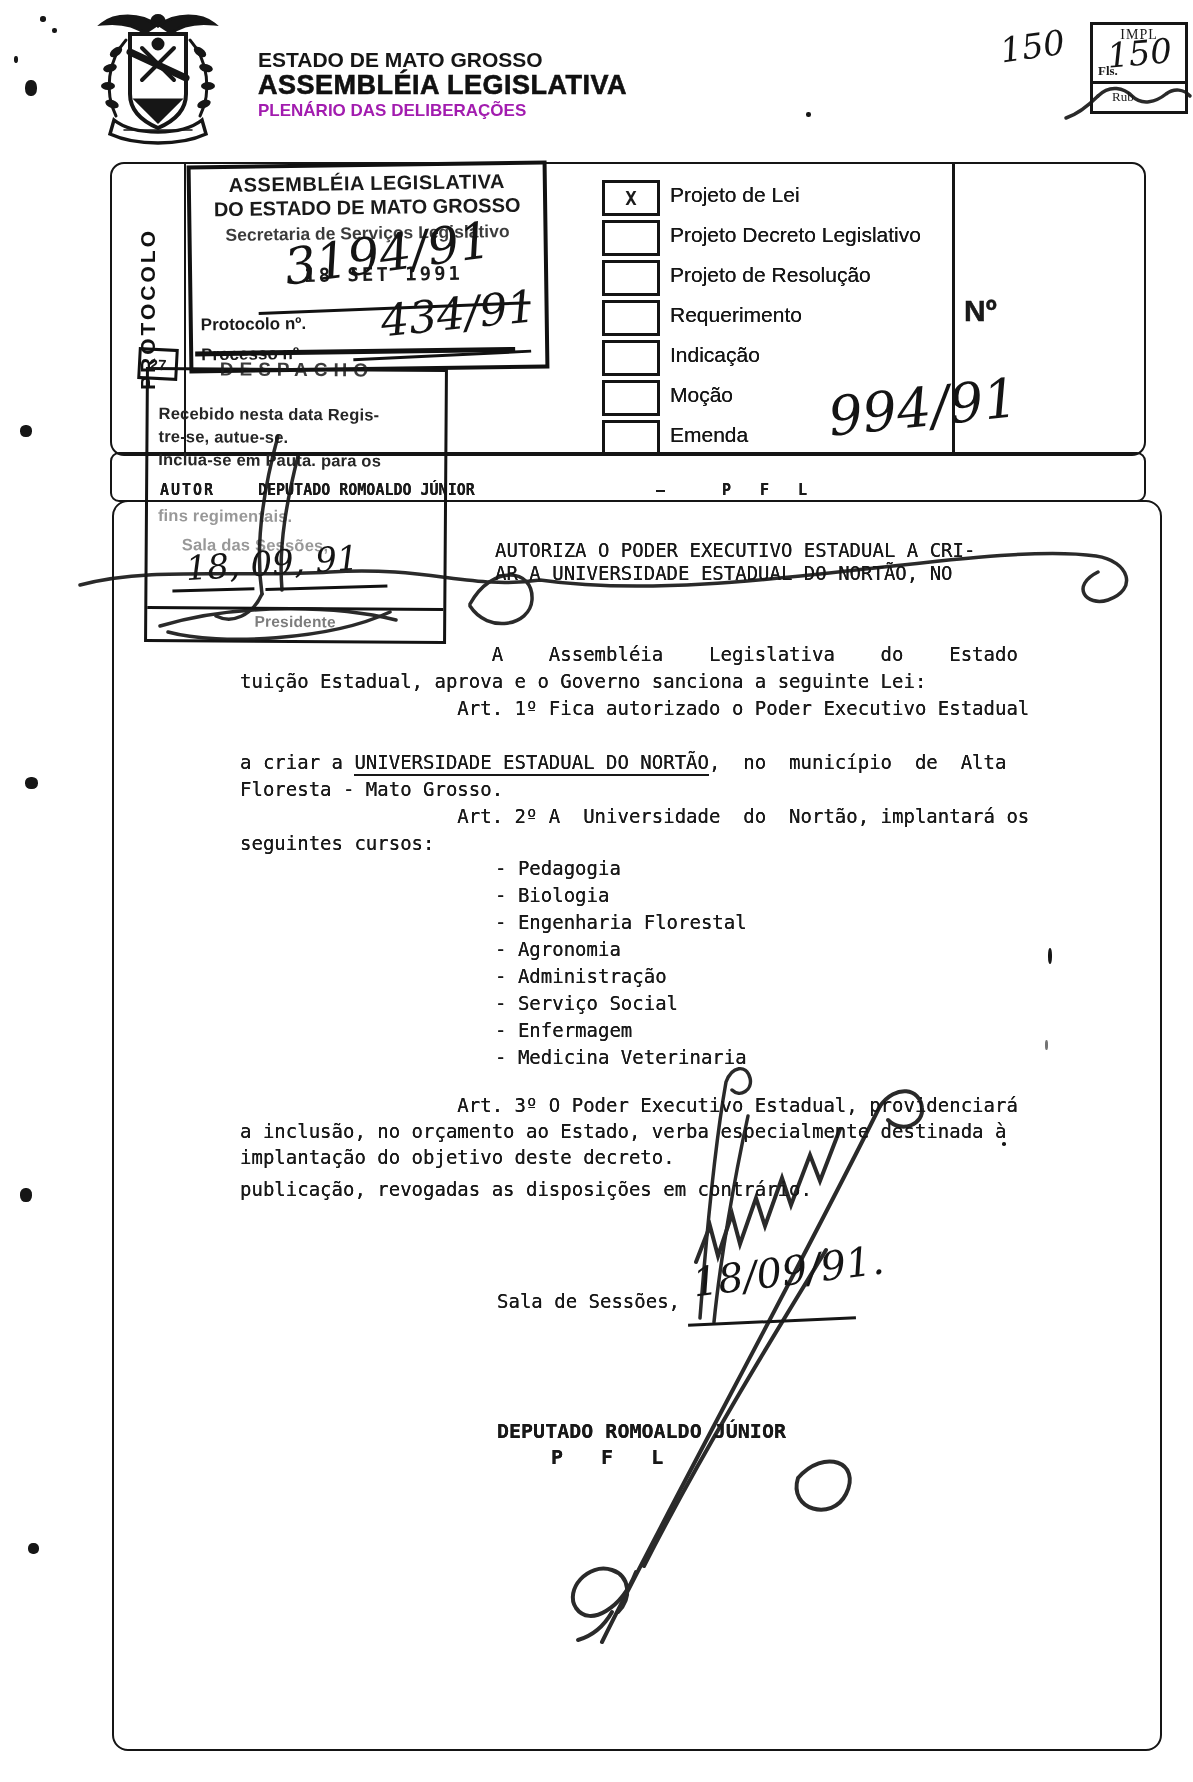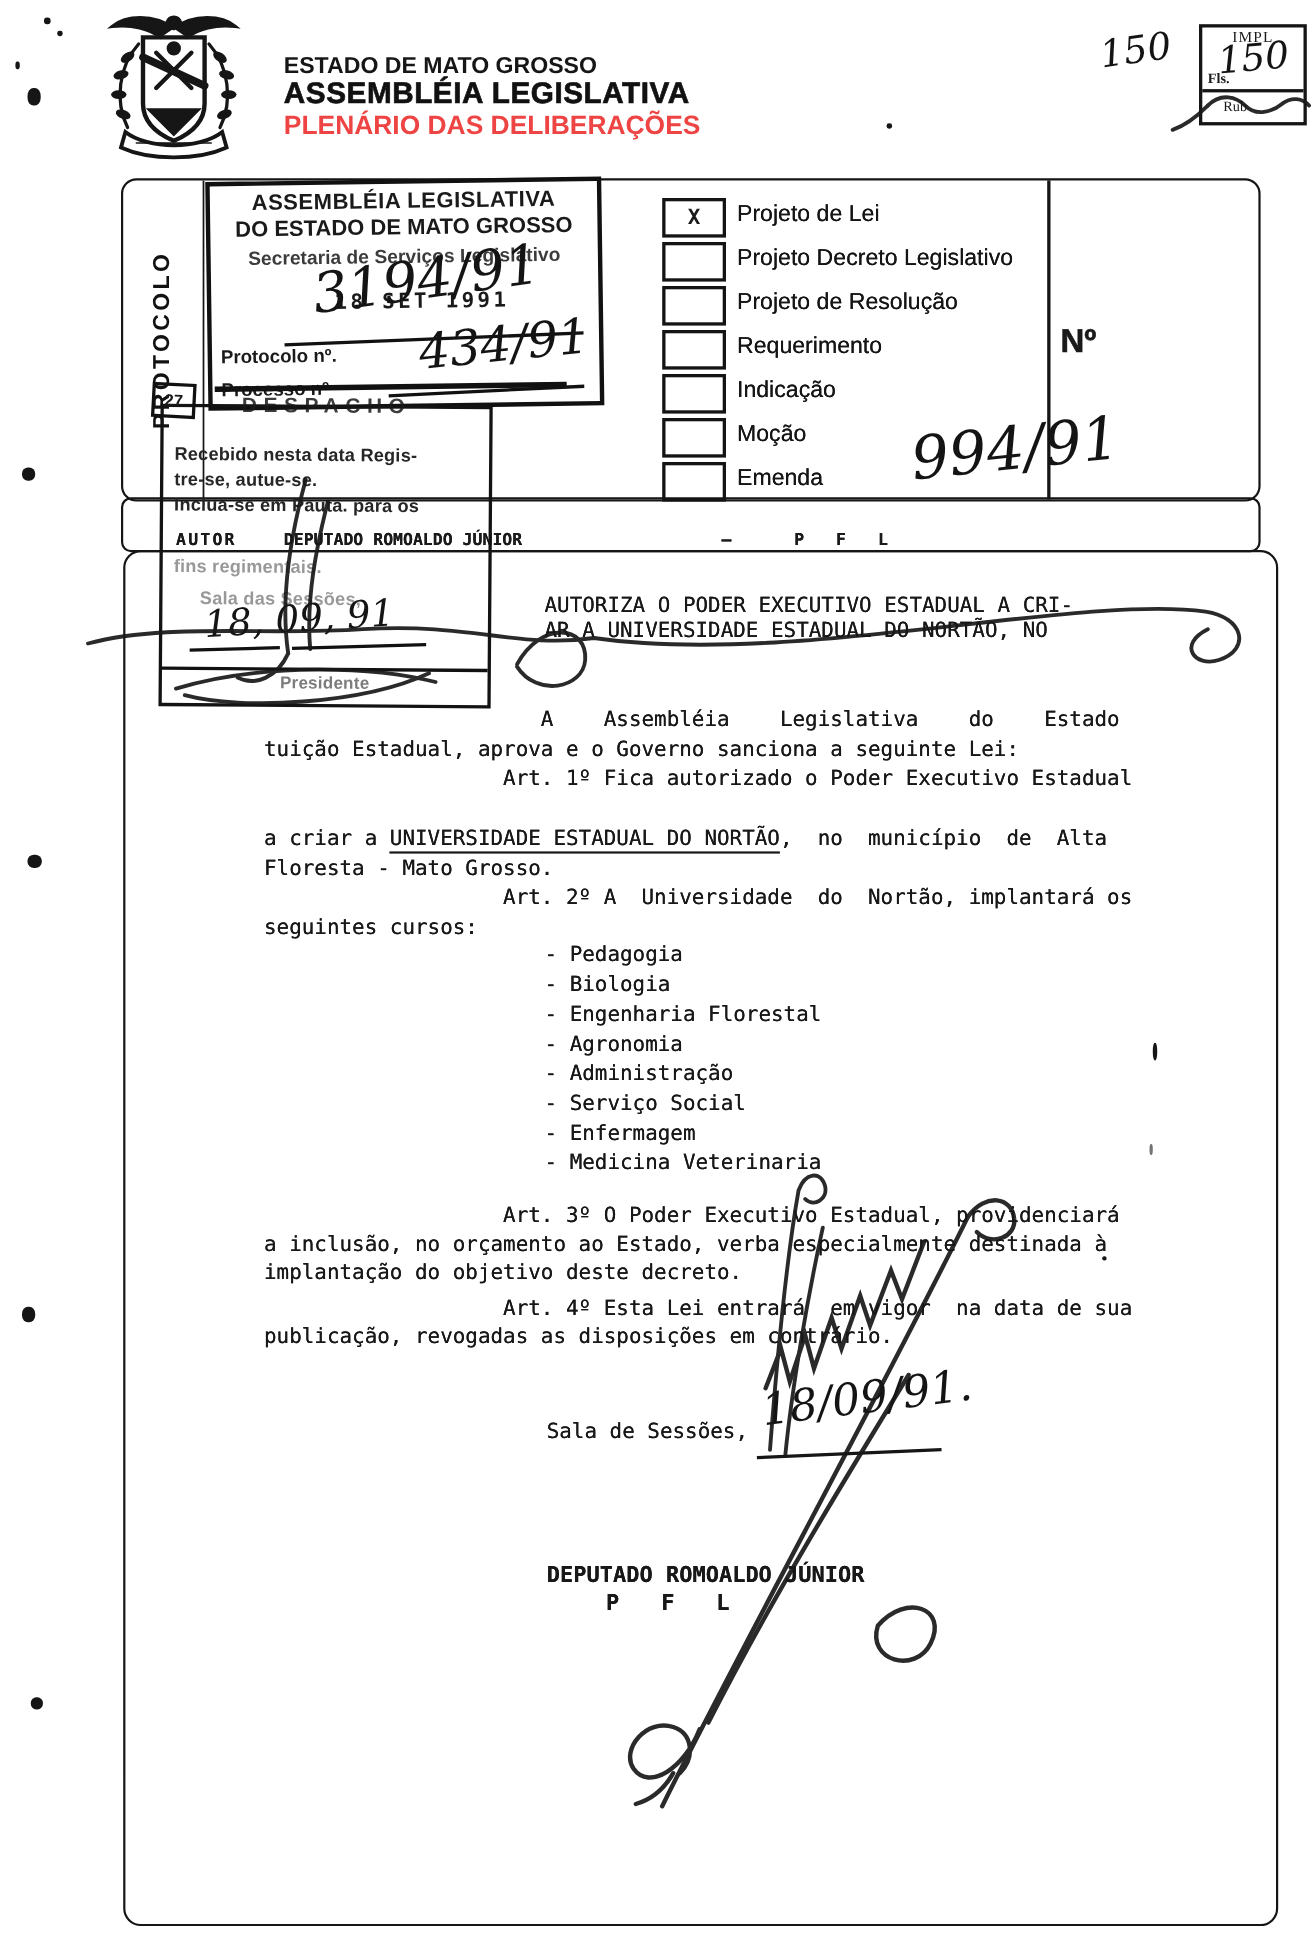--- a/index.html
+++ b/index.html
@@ -13,21 +13,21 @@
   .tw{position:absolute;font-family:"DejaVu Sans Mono",monospace;font-size:19px;
       line-height:27px;white-space:pre;color:#181818;text-shadow:0 0 .4px #181818;}
   .tw.lh23{line-height:23px;}
   .tw.lh26{line-height:26px;}
   .tw-bold{font-weight:bold;}
   .u-seg{border-bottom:2.5px solid #181818;padding-bottom:1px;}
   
   .hdr-l1{position:absolute;left:258px;top:48px;font-size:21px;font-weight:bold;color:#161616;}
   .hdr-l2{position:absolute;left:258px;top:70px;font-size:27px;font-weight:bold;letter-spacing:.5px;
           -webkit-text-stroke:.6px #111;color:#111;}
-  .hdr-l3{position:absolute;left:258px;top:101px;font-size:24px;font-weight:bold;color:#ef4444;}
+  .hdr-l3{position:absolute;left:258px;top:101px;font-size:17px;font-weight:bold;color:#a21caf;}
   
   .hw{position:absolute;font-family:"DejaVu Serif",serif;font-style:italic;color:#141414;
       white-space:pre;}
   
   .impl{position:absolute;left:1090px;top:22px;width:92px;height:86px;border:3px solid #151515;}
   .impl .t{position:absolute;left:0;right:0;top:2px;text-align:center;
            font-family:"Liberation Serif",serif;font-weight:normal;font-size:14px;letter-spacing:1px;}
   .impl .fls{position:absolute;left:5px;top:38px;font-family:"Liberation Serif",serif;
              font-weight:bold;font-size:13px;}
   .impl .rule{position:absolute;left:0;right:0;top:56px;height:2.5px;background:#151515;}
@@ -232,21 +232,21 @@
 
   <div class="tw" style="left:240px;top:641px;"><div>                      A    Assembléia    Legislativa    do    Estado</div><div>tuição Estadual, aprova e o Governo sanciona a seguinte Lei:</div><div>                   Art. 1º Fica autorizado o Poder Executivo Estadual</div></div>
 
   <div class="tw" style="left:240px;top:749px;"><span>a criar a </span><span class="u-seg">UNIVERSIDADE ESTADUAL DO NORTÃO</span><span>,  no  município  de  Alta</span></div>
 
   <div class="tw" style="left:240px;top:776px;"><div>Floresta - Mato Grosso.</div><div>                   Art. 2º A  Universidade  do  Nortão, implantará os</div><div>seguintes cursos:</div></div>
 
   <div class="tw" style="left:495px;top:855px;"><div>- Pedagogia</div><div>- Biologia</div><div>- Engenharia Florestal</div><div>- Agronomia</div><div>- Administração</div><div>- Serviço Social</div><div>- Enfermagem</div><div>- Medicina Veterinaria</div></div>
 
   <div class="tw lh26" style="left:240px;top:1092px;"><div>                   Art. 3º O Poder Executivo Estadual, providenciará</div><div>a inclusão, no orçamento ao Estado, verba especialmente destinada à</div><div>implantação do objetivo deste decreto.</div></div>
-  <div class="tw lh26" style="left:240px;top:1176px;"><div>                   Art. 4º Esta Lei entrará  em vigor  na data de sua</div><div>publicação, revogadas as disposições em contrário.</div></div>
+  <div class="tw lh26" style="left:240px;top:1176px;"><div>publicação, revogadas as disposições em contrário.</div></div>
 
   <div class="tw lh23" style="left:497px;top:1290px;">Sala de Sessões,</div>
   <div class="uline" style="left:688px;top:1320px;width:168px;transform:rotate(-2.5deg);"></div>
   <div class="hw" style="left:692px;top:1248px;font-size:40px;transform:rotate(-7deg);z-index:6;">18/09/91.</div>
 
   <div class="tw lh23 tw-bold" style="left:497px;top:1420px;font-size:20px;">DEPUTADO ROMOALDO JÚNIOR</div>
   <div class="tw lh23 tw-bold" style="left:551px;top:1446px;font-size:20px;word-spacing:26px;">P F L</div>
 
   <svg class="ink" width="1193" height="1782" viewBox="0 0 1193 1782">
     <g stroke="#181818" fill="none" stroke-width="3.5" stroke-linecap="round" opacity=".92">

